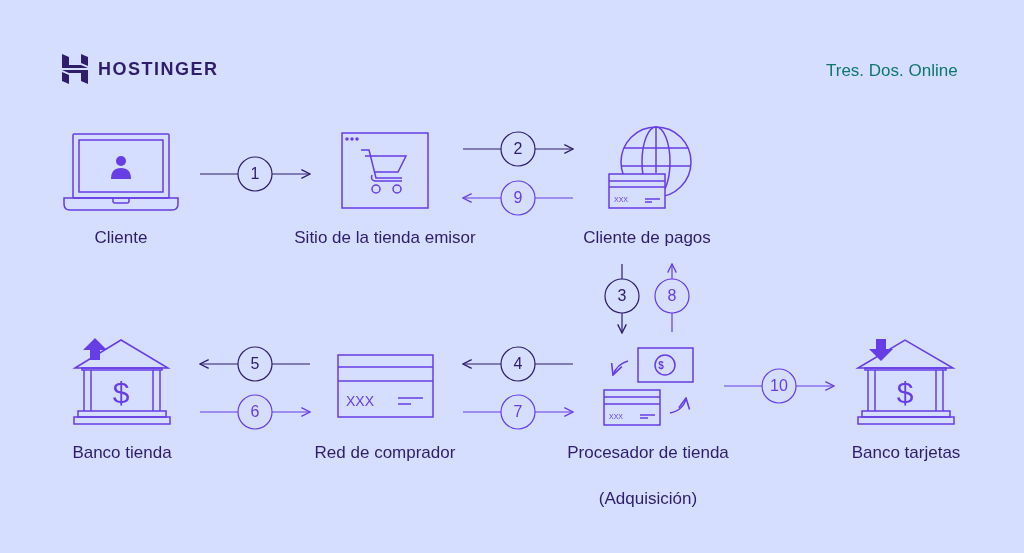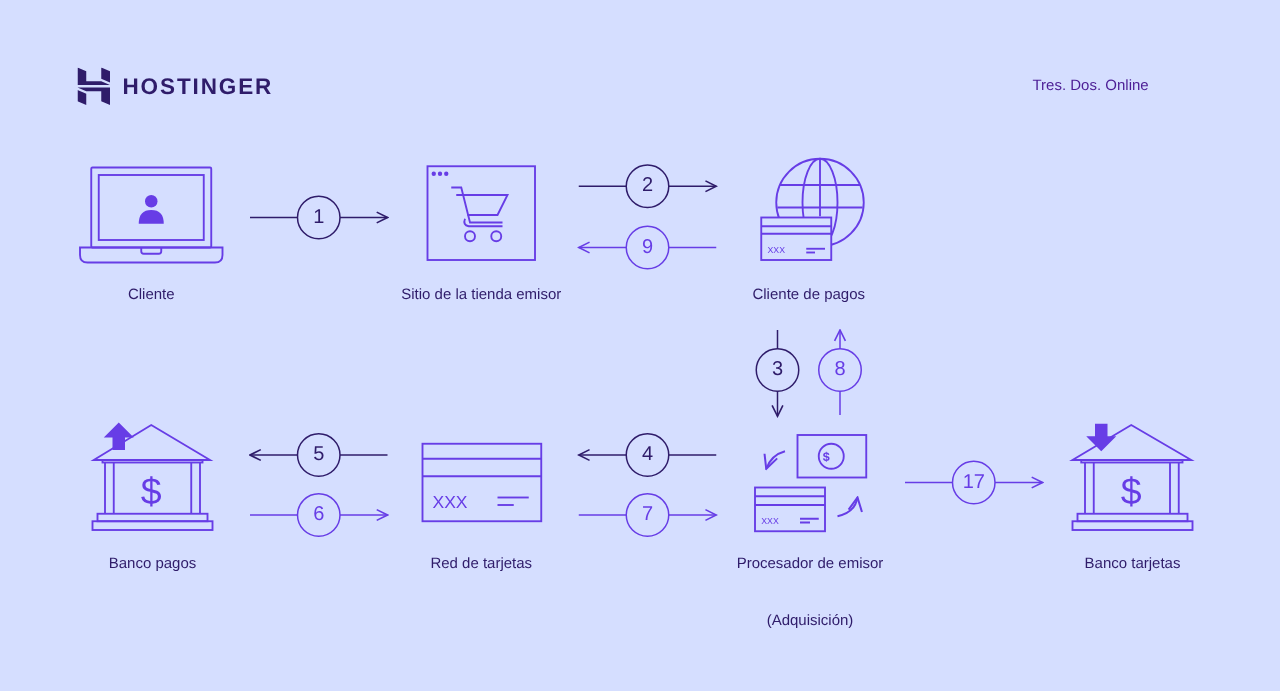--- a/index.html
+++ b/index.html
@@ -1,21 +1,21 @@
 <!DOCTYPE html>
 <html><head>
 <meta charset="utf-8">
 <style>
   html,body{margin:0;padding:0;}
   body{width:1024px;height:553px;background:#d5deff;position:relative;overflow:hidden;font-family:"Liberation Sans","DejaVu Sans",sans-serif;color:#2f1c6a;}
   .abs{position:absolute;}
   .logo{left:62px;top:54px;display:flex;align-items:center;gap:10px;}
   .logo-text{font-weight:bold;font-size:18px;letter-spacing:1.5px;color:#2f1c6a;}
-  .tagline{left:826px;top:61px;font-size:12px;color:#4c1d95;}
-  .label{font-size:12px;color:#2f1c6a;text-align:center;white-space:nowrap;transform:translateX(-50%);}
+  .tagline{left:826px;top:61px;font-size:17px;color:#0f766e;}
+  .label{font-size:17px;color:#2f1c6a;text-align:center;white-space:nowrap;transform:translateX(-50%);}
   svg.diagram{position:absolute;left:0;top:0;}
   .num{font-family:"Liberation Sans","DejaVu Sans",sans-serif;font-size:16px;}
 </style>
 </head>
 <body>
 
 <div class="abs logo">
   <svg width="26" height="30" viewBox="0 0 26 30">
     <polygon points="0,0 7,3 7,11 19,11 26,14 0,14" fill="#2f1c6a"></polygon>
     <polygon points="19,0 26,3 26,12 19,9" fill="#2f1c6a"></polygon>
@@ -183,22 +183,22 @@
 
 <div class="abs num" style="left:255px;top:165px;transform:translateX(-50%);color:#2f1c6a">1</div>
 <div class="abs num" style="left:518px;top:140px;transform:translateX(-50%);color:#2f1c6a">2</div>
 <div class="abs num" style="left:622px;top:287px;transform:translateX(-50%);color:#2f1c6a">3</div>
 <div class="abs num" style="left:518px;top:355px;transform:translateX(-50%);color:#2f1c6a">4</div>
 <div class="abs num" style="left:255px;top:355px;transform:translateX(-50%);color:#2f1c6a">5</div>
 <div class="abs num" style="left:255px;top:403px;transform:translateX(-50%);color:#673de6">6</div>
 <div class="abs num" style="left:518px;top:403px;transform:translateX(-50%);color:#673de6">7</div>
 <div class="abs num" style="left:672px;top:287px;transform:translateX(-50%);color:#673de6">8</div>
 <div class="abs num" style="left:518px;top:189px;transform:translateX(-50%);color:#673de6">9</div>
-<div class="abs num" style="left:779px;top:377px;transform:translateX(-50%);color:#673de6">17</div>
+<div class="abs num" style="left:779px;top:377px;transform:translateX(-50%);color:#673de6">10</div>
 
 <div class="abs label" style="left:121px;top:228px">Cliente</div>
 <div class="abs label" style="left:385px;top:228px">Sitio de la tienda emisor</div>
 <div class="abs label" style="left:647px;top:228px">Cliente de pagos</div>
-<div class="abs label" style="left:648px;top:443px">Procesador de emisor</div>
+<div class="abs label" style="left:648px;top:443px">Procesador de tienda</div>
 <div class="abs label" style="left:648px;top:489px">(Adquisición)</div>
-<div class="abs label" style="left:385px;top:443px">Red de tarjetas</div>
-<div class="abs label" style="left:122px;top:443px">Banco pagos</div>
+<div class="abs label" style="left:385px;top:443px">Red de comprador</div>
+<div class="abs label" style="left:122px;top:443px">Banco tienda</div>
 <div class="abs label" style="left:906px;top:443px">Banco tarjetas</div>
 
 </body></html>

